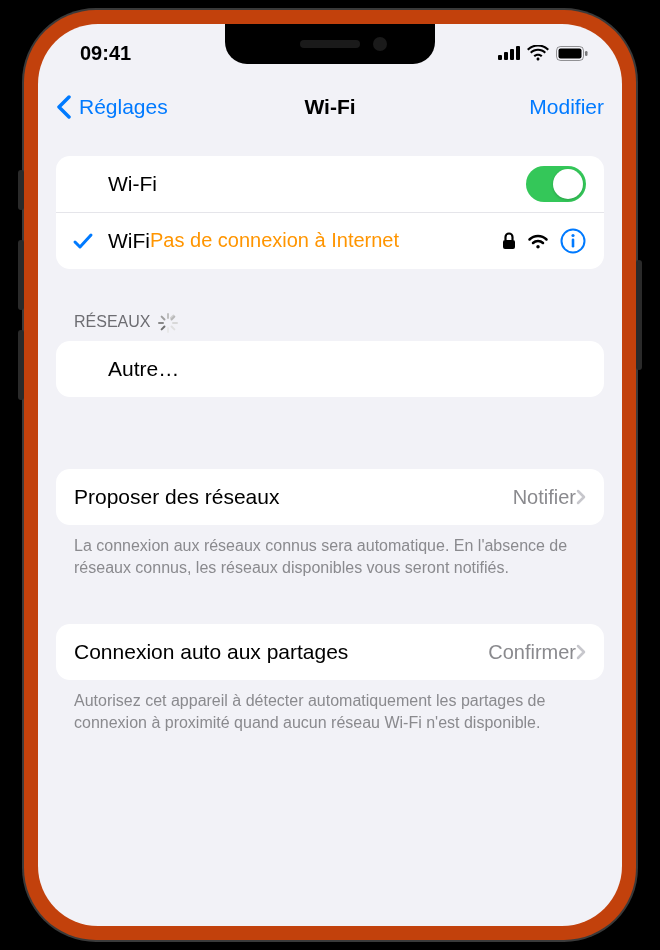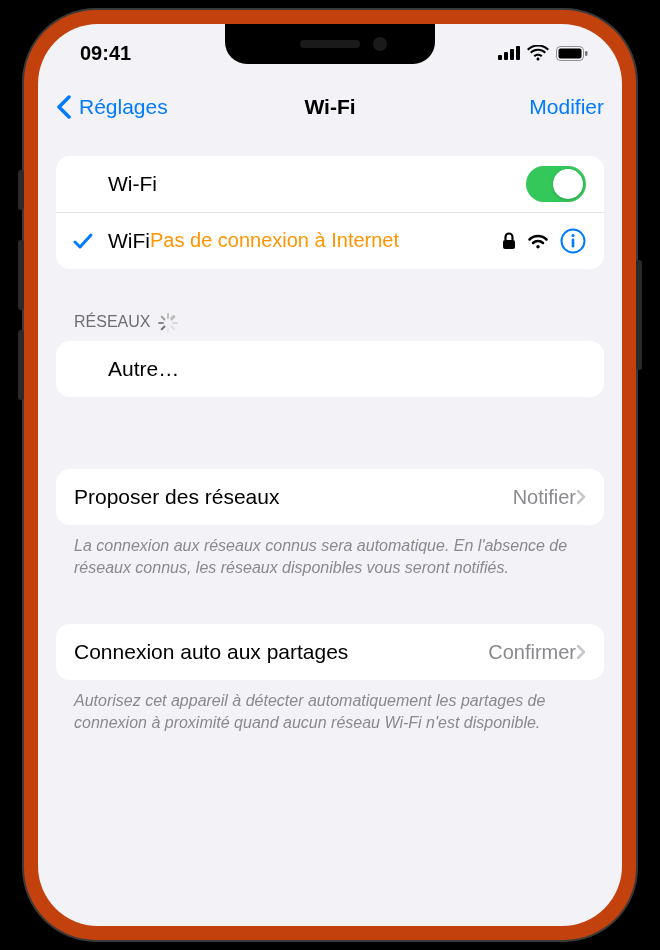--- a/index.html
+++ b/index.html
@@ -96,21 +96,20 @@
     .section-header {
       font-size: 16px; color: #6D6D72;
       padding: 0 18px 8px;
       display: flex; align-items: flex-start; gap: 8px;
       text-transform: none;
     }
     .section-footer {
       font-size: 16px; color: #8A8A8E;
       padding: 10px 18px 0;
       line-height: 1.35;
-      font-style: italic;
     }
 
     .spinner { display: inline-block; width: 20px; height: 20px; position: relative; animation: sp 1.2s linear infinite; }
     @keyframes sp { to { transform: rotate(360deg); } }
 
     .row-value { font-size: 20px; color: #8A8A8E; margin-right: 0; }
     .chevron { color: #C7C7CC; }
 
     .gap-lg { height: 44px; }
     .gap-md { height: 46px; }

